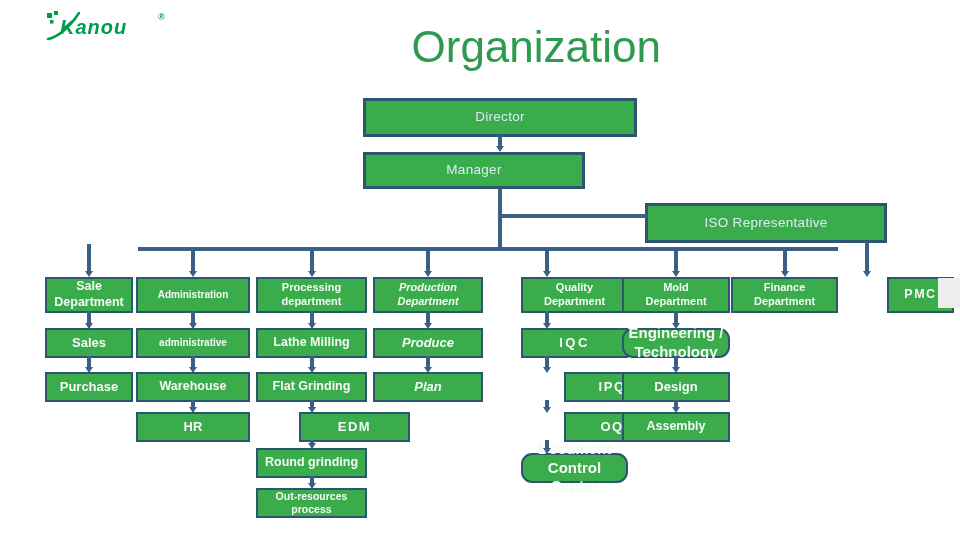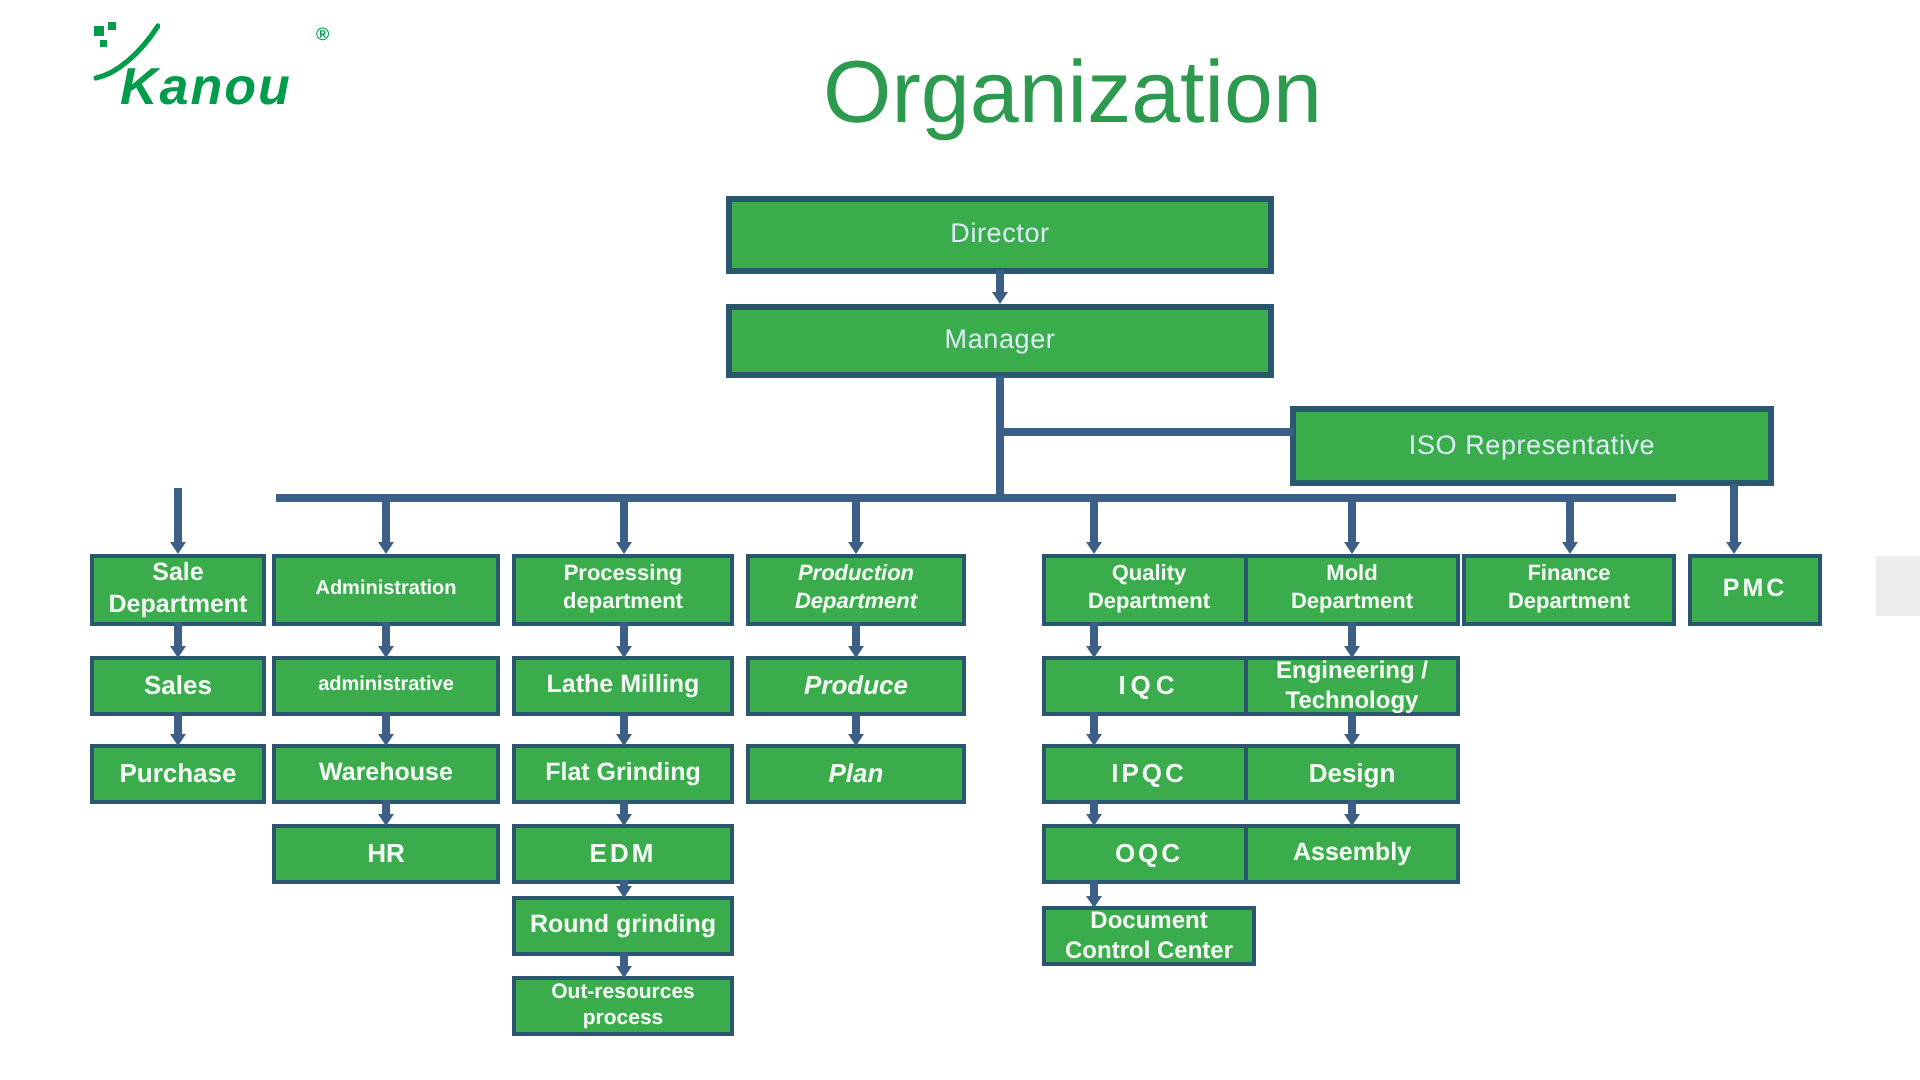--- a/index.html
+++ b/index.html
@@ -4,43 +4,43 @@
 <style>
   html,body{margin:0;padding:0;background:#ffffff;}
   .slide{
     position:relative;width:960px;height:540px;background:#ffffff;overflow:hidden;
     font-family:"Liberation Sans", sans-serif;
   }
   
   .logo{position:absolute;left:46px;top:10px;height:34px;color:#009b4b;}
   .logo .mark{position:absolute;left:0;top:0;}
   .logo .brand{
-    position:absolute;left:14px;top:6px;font-size:26px;font-weight:700;font-style:italic;
-    letter-spacing:1px;color:#009b4b;white-space:nowrap;margin-top:12px;
+    position:absolute;left:14px;top:6px;font-size:20px;font-weight:700;font-style:italic;
+    letter-spacing:1px;color:#009b4b;white-space:nowrap;
   }
   .logo sup{position:absolute;left:112px;top:2px;font-size:9px;font-weight:700;}
   
   .title{
     position:absolute;left:341px;top:22px;width:320px;margin:0;text-align:right;
     font-size:44px;font-weight:500;color:#2e9a4f;letter-spacing:0px;
   }
   
   .box{
     position:absolute;box-sizing:border-box;background:#3bac4b;border:2.5px solid #2a566e;
     display:flex;align-items:center;justify-content:center;text-align:center;
     color:#f4f9f6;font-weight:700;font-size:12px;line-height:1.25;padding:0 3px;
   }
   .box.top{border-width:3px;font-weight:400;font-size:13.5px;color:#dcebf6;letter-spacing:0.3px;}
-  .fs9{font-size:12px;}
+  .fs9{font-size:15px;border-radius:11px;}
   .fs10{font-size:10px;}
   .fs10b{font-size:10.5px;}
   .fs11{font-size:11px;}
   .fs12{font-size:12.5px;}
   .fs13{font-size:13px;}
-  .ls1{letter-spacing:1.5px;}
+  .ls1{letter-spacing:1.5px;margin-left:43px;}
   .ls2{letter-spacing:2.5px;}
   .pad14{padding:0 16px;}
   
   .c1{left:45px;width:88px;}  .c2{left:136px;width:114px;} .c3{left:256px;width:111px;}
   .c4{left:373px;width:110px;font-style:italic;}.c5{left:521px;width:107px;} .c6{left:622px;width:108px;}
   .c7{left:731px;width:107px;}.c8{left:844px;width:67px;}
   
   .r1{top:277px;height:36px;} .r2{top:328px;height:30px;} .r3{top:372px;height:30px;}
   .r4{top:412px;height:30px;} .r5{top:448px;height:30px;} .r5b{top:453px;height:30px;}
   .r6{top:488px;height:30px;}
@@ -65,21 +65,21 @@
       <rect x="4" y="10" width="3.5" height="3.5" fill="#009b4b"></rect>
       <path d="M2,29 C 12,27 24,17 33,3" fill="none" stroke="#009b4b" stroke-width="2.6" stroke-linecap="round"></path>
     </svg>
     <span class="brand">Kanou</span>
     <sup>®</sup>
   </div>
 
   <h1 class="title">Organization</h1>
 
   <div class="box top" style="left:363px;top:98px;width:274px;height:39px">Director</div>
-  <div class="box top" style="left:363px;top:152px;width:274px;height:37px">Manager</div>
+  <div class="box top" style="left:363px;top:152px;width:222px;height:37px">Manager</div>
   <div class="box top" style="left:645px;top:203px;width:242px;height:40px">ISO Representative</div>
 
   <div class="varrow" style="left:495px;top:135px;height:17px">
       <span></span>
       <b></b>
     </div>
   <div class="vline" style="left:498px;top:188px;width:4px;height:62px"></div>
   <div class="hline" style="left:500px;top:214px;width:147px;height:4px"></div>
   <div class="hline" style="left:138px;top:247px;width:700px;height:4px"></div>
 

